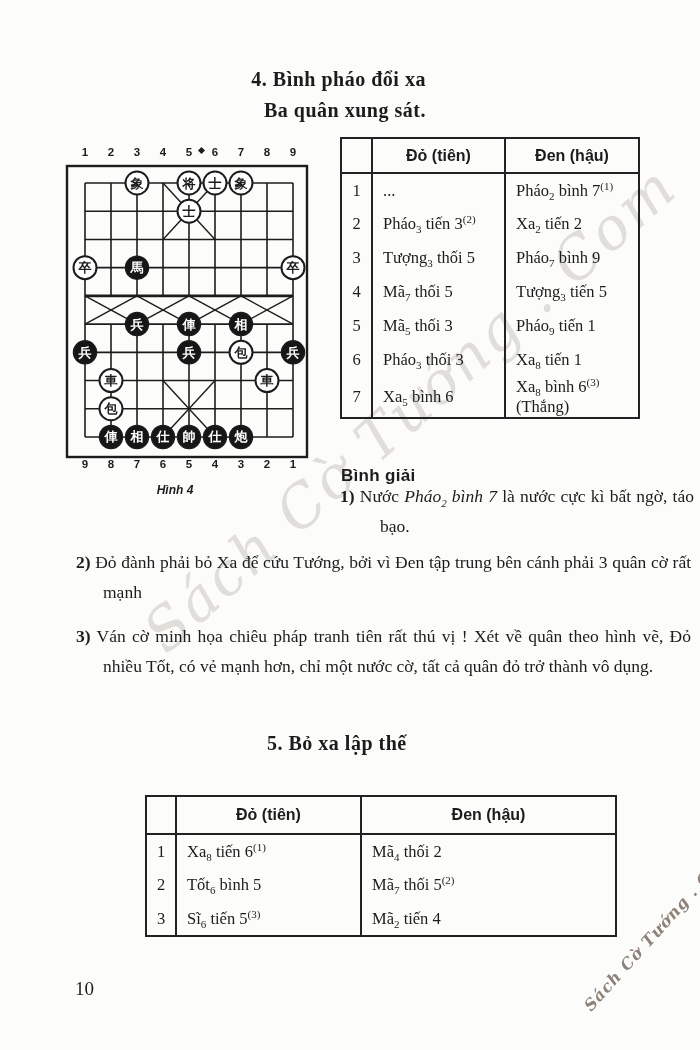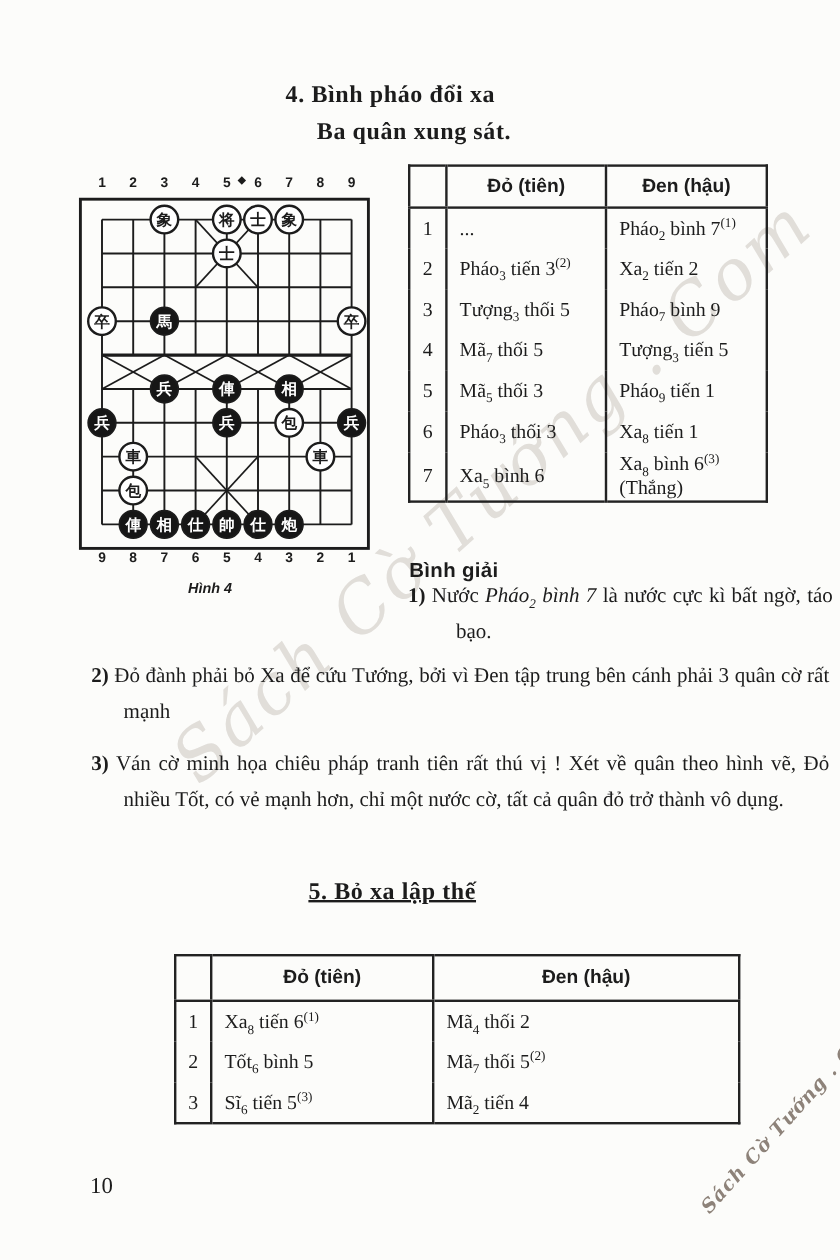--- a/index.html
+++ b/index.html
@@ -66,21 +66,21 @@
   }
 </style>
 </head>
 <body>
 
 <div class="page">
 
   <div class="wm-center">Sách Cờ Tướng . Com</div>
   <div class="wm-corner">Sách Cờ Tướng . Com</div>
 
-  <div class="sec-title layer" style="left:238px;top:64px;">
+  <div class="sec-title layer" style="left:238px;top:64px;text-align:right;">
     <span>4. Bình pháo đổi xa</span>
     <span class="l2" style="margin-left:26px;">Ba quân xung sát.</span>
   </div>
 
   <div class="board-wrap layer">
     <svg id="board-svg" width="256" height="332" viewBox="0 0 256 332">
         <text x="27" y="16" text-anchor="middle" font-size="11.5" font-family="&quot;Liberation Sans&quot;,sans-serif" font-weight="bold" fill="#1c1c1c">1</text>
         <text x="53" y="16" text-anchor="middle" font-size="11.5" font-family="&quot;Liberation Sans&quot;,sans-serif" font-weight="bold" fill="#1c1c1c">2</text>
         <text x="79" y="16" text-anchor="middle" font-size="11.5" font-family="&quot;Liberation Sans&quot;,sans-serif" font-weight="bold" fill="#1c1c1c">3</text>
         <text x="105" y="16" text-anchor="middle" font-size="11.5" font-family="&quot;Liberation Sans&quot;,sans-serif" font-weight="bold" fill="#1c1c1c">4</text>
@@ -300,21 +300,21 @@
   <div class="note layer" style="left:76px;top:547px;width:588px;padding-left:27px;text-indent:-27px;">
     <span class="nn">2)</span>
     <span>Đỏ đành phải bỏ Xa để cứu Tướng, bởi vì Đen tập trung bên cánh phải 3 quân cờ rất mạnh</span>
   </div>
 
   <div class="note layer" style="left:76px;top:621px;width:588px;padding-left:27px;text-indent:-27px;">
     <span class="nn">3)</span>
     <span>Ván cờ minh họa chiêu pháp tranh tiên rất thú vị ! Xét về quân theo hình vẽ, Đỏ nhiều Tốt, có vẻ mạnh hơn, chỉ một nước cờ, tất cả quân đỏ trở thành vô dụng.</span>
   </div>
 
-  <div class="sec-title layer" style="left:257px;top:728px;text-decoration:underline;">
+  <div class="sec-title layer" style="left:267px;top:728px;">
     <span>5. Bỏ xa lập thế</span>
   </div>
 
   <table class="moves layer" id="table2">
     <colgroup>
         <col style="width:30px">
         <col style="width:185px">
         <col style="width:255px">
       </colgroup>
     <thead>

